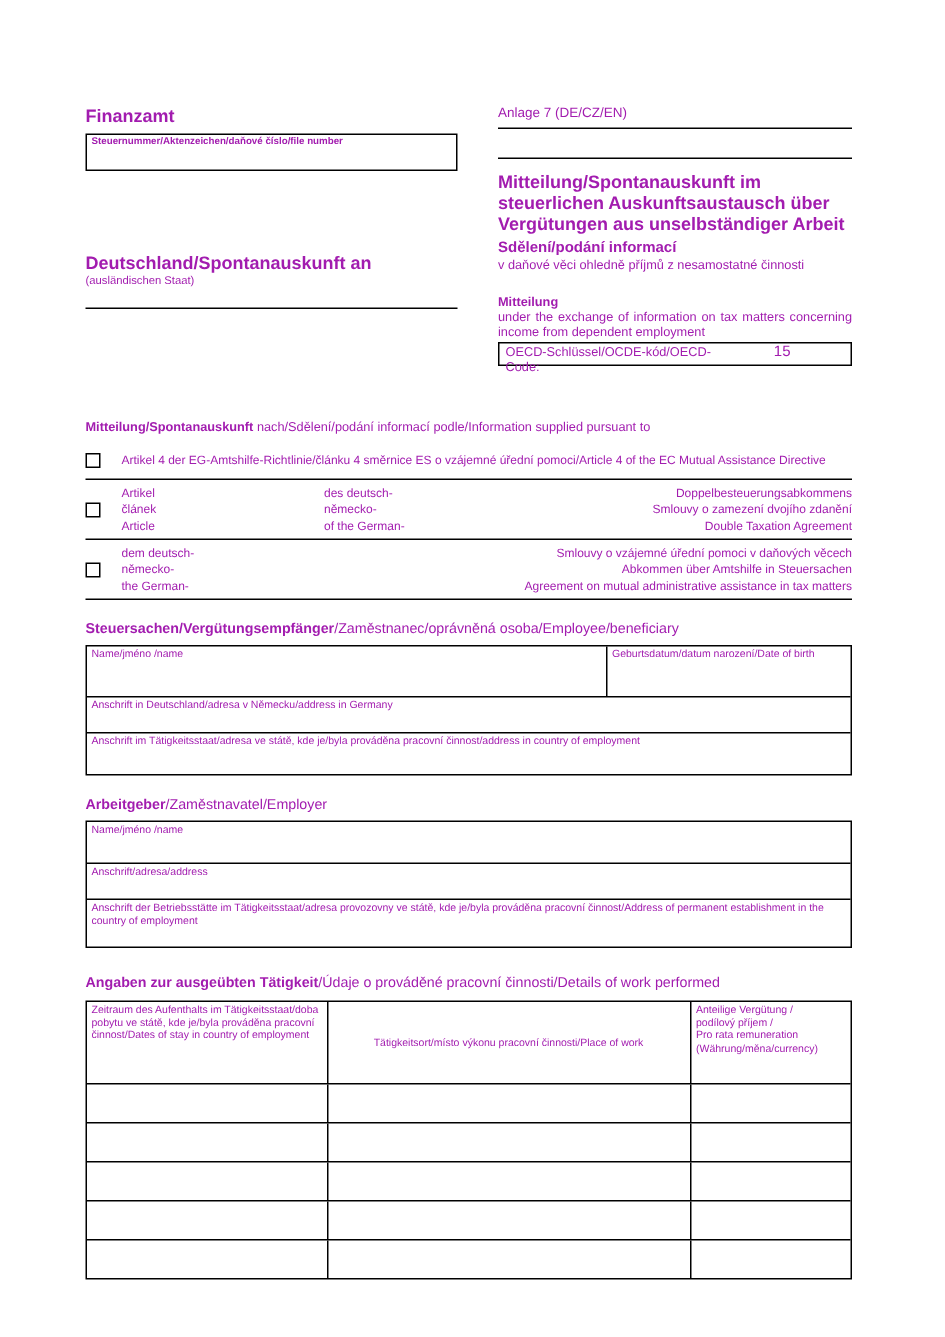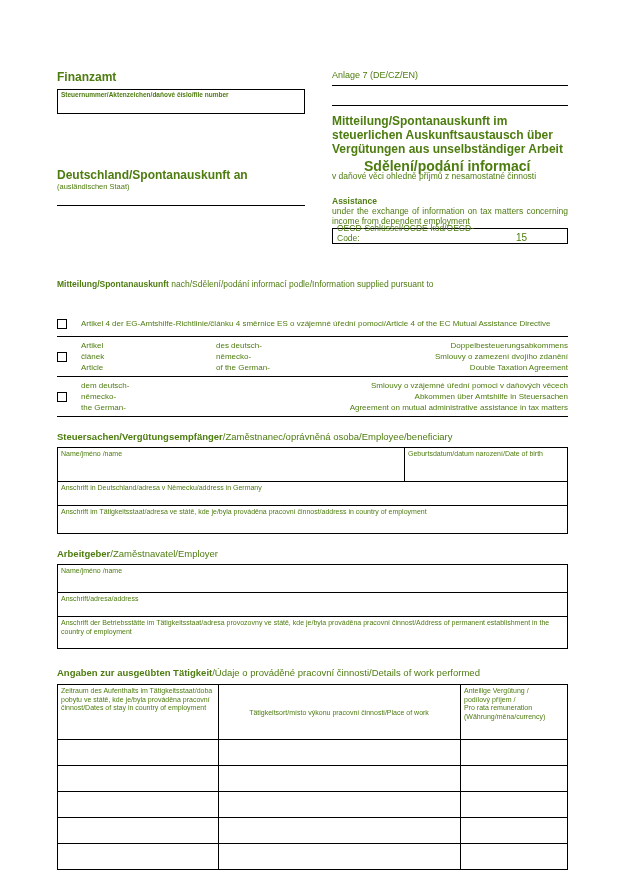--- a/index.html
+++ b/index.html
@@ -1,21 +1,21 @@
 <!DOCTYPE html>
 <html><head>
 <meta charset="utf-8">
 <style>
   html,body{margin:0;padding:0;background:#fff;}
   .page{
     position:relative;
     width:630px;height:891px;
     background:#fff;
     font-family:"Liberation Sans","DejaVu Sans",sans-serif;
-    color:#4d7c0f;
+    color:#a21caf;
     overflow:hidden;
   }
   .content{position:absolute;left:57px;top:70px;width:511px;}
 
   
   .top-region{position:relative;height:202px;}
   .col-left{position:absolute;left:0;top:0;width:248px;}
   .col-right{position:absolute;right:0;top:0;width:236px;}
 
   .h-finanzamt{font-size:12px;font-weight:bold;line-height:14px;}
@@ -24,34 +24,34 @@
 
   .mitteilung-an{margin-top:54px;}
   .mitteilung-an .t{font-size:12px;font-weight:bold;line-height:14px;}
   .mitteilung-an .s{font-size:7.5px;line-height:9px;}
   .fill-line{margin-top:14px;border-top:1.5px solid #000;height:0;}
 
   .anlage{font-size:9px;text-align:left;line-height:11px;}
   .rline1{margin-top:4px;border-top:1.5px solid #000;}
   .rline2{margin-top:19px;border-top:1.5px solid #000;}
   .title-de{margin-top:8px;font-size:12px;font-weight:bold;line-height:14px;}
-  .title-cz-b{margin-top:5px;font-size:14px;font-weight:bold;line-height:10px;margin-left:32px;}
+  .title-cz-b{margin-top:5px;font-size:10px;font-weight:bold;line-height:10px;}
   .title-cz{font-size:8.5px;line-height:10px;}
   .info-b{margin-top:15px;font-size:8.5px;font-weight:bold;line-height:10px;}
   .info-t{font-size:8.5px;line-height:10px;text-align:justify;}
-  .oecd-box{margin-top:2px;border:1px solid #000;height:14px;display:flex;align-items:flex-end;padding:0 4px;gap:40px;}
+  .oecd-box{margin-top:2px;border:1px solid #000;height:14px;display:flex;align-items:flex-start;padding:0 4px;gap:40px;}
   .oecd-box .lbl{font-size:8.5px;}
   .oecd-box .val{font-size:10px;margin-left:auto;padding-right:36px;}
 
   
   .pursuant{margin-top:7px;}
   .p-head{font-size:8.5px;line-height:11px;}
   .bold{font-weight:bold;}
   .opt-row{display:flex;align-items:center;}
-  .opt1{margin-top:29px;}
+  .opt1{margin-top:12px;}
   .cbx{width:8px;height:8px;border:1px solid #000;flex:0 0 8px;margin-right:14px;}
   .opt-text{font-size:8px;line-height:10px;}
   .sep{border-top:1px solid #000;margin-top:7px;}
   .opt-cols{flex:1;display:flex;padding:3px 0;}
   .opt-c1{width:135px;}
   .opt-c2{width:170px;}
   .opt-c3{flex:1;text-align:right;}
   .opt-cols div{font-size:8px;line-height:11px;}
 
   
@@ -101,21 +101,21 @@
         <div class="fill-line"></div>
       </div>
 
       <div class="col-right">
         <div class="anlage">Anlage 7 (DE/CZ/EN)</div>
         <div class="rline1"></div>
         <div class="rline2"></div>
         <div class="title-de">Mitteilung/Spontanauskunft im steuerlichen Auskunftsaustausch über Vergütungen aus unselbständiger Arbeit</div>
         <div class="title-cz-b">Sdělení/podání informací</div>
         <div class="title-cz">v daňové věci ohledně příjmů z nesamostatné činnosti</div>
-        <div class="info-b">Assistance</div>
+        <div class="info-b">Mitteilung</div>
         <div class="info-t">under the exchange of information on tax matters concerning income from dependent employment</div>
         <div class="oecd-box">
           <span class="lbl">OECD-Schlüssel/OCDE-kód/OECD-Code:</span>
           <span class="val">15</span>
         </div>
       </div>
     </div>
 
     <div class="pursuant">
       <div class="p-head"><span class="bold">Mitteilung/Spontanauskunft</span><span> nach/Sdělení/podání informací podle/Information supplied pursuant to</span></div>

